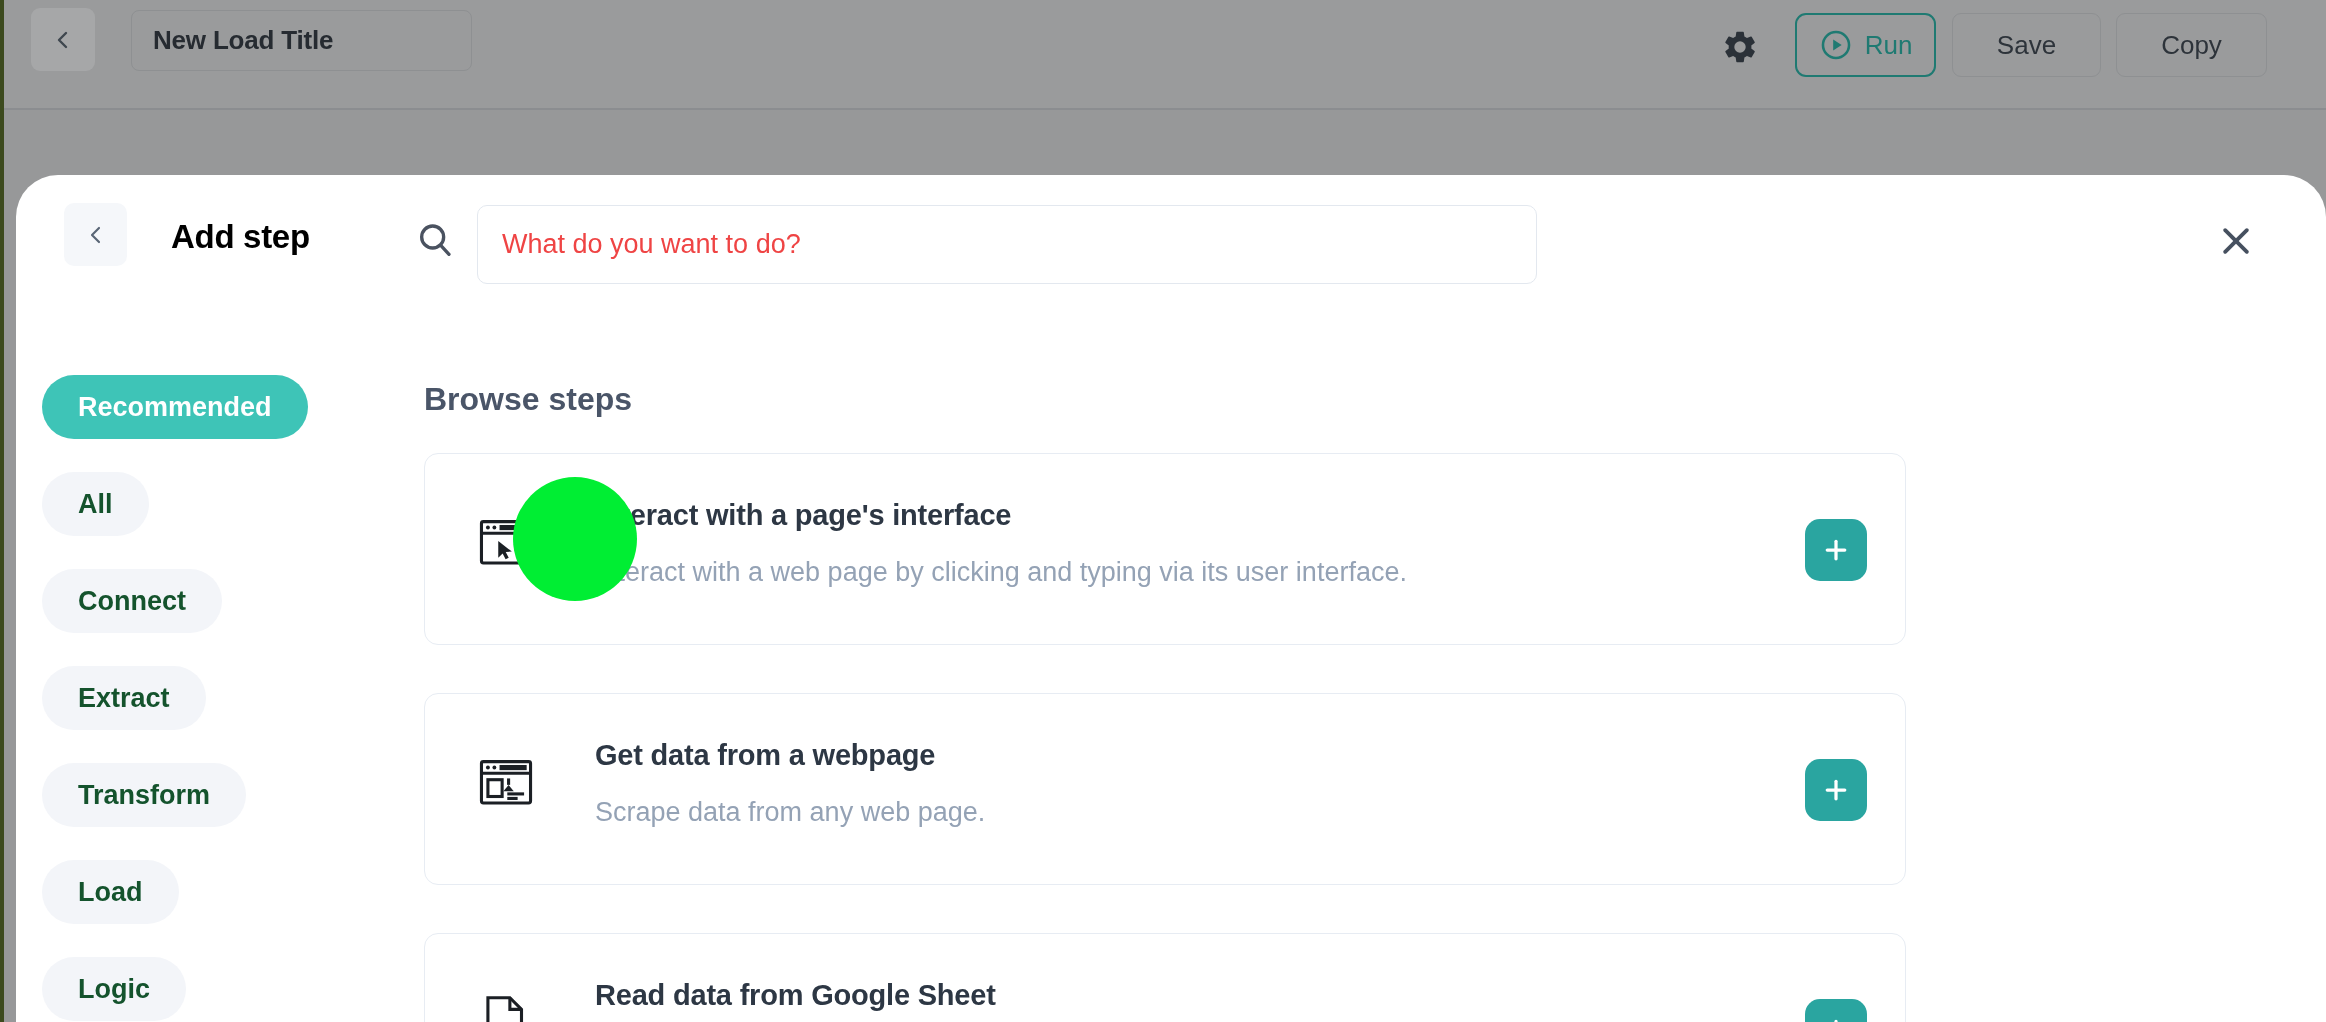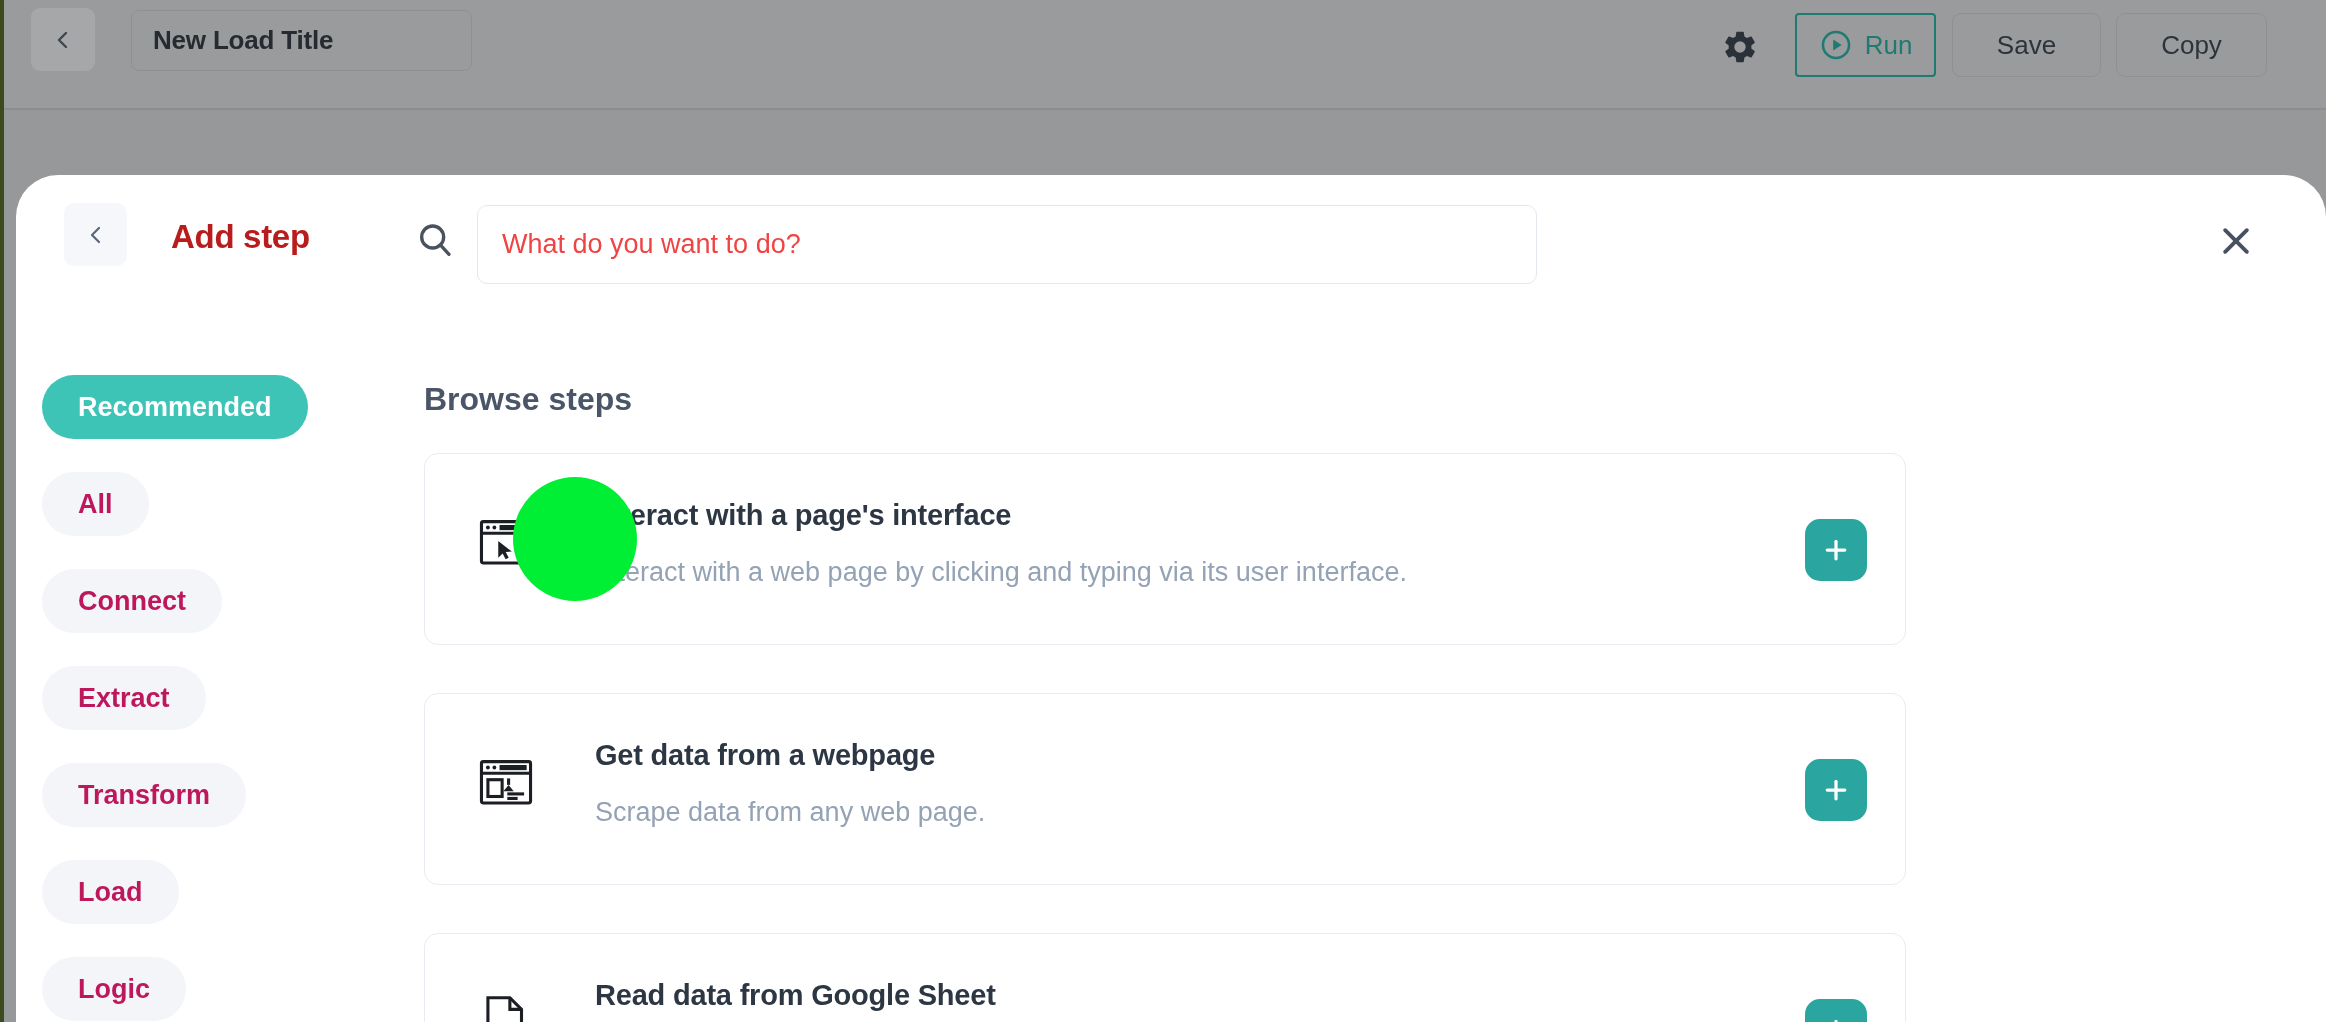--- a/index.html
+++ b/index.html
@@ -36,21 +36,21 @@
   }
   .title-input span {
     font-size:26px; font-weight:bold; color:#262b31; letter-spacing:-0.2px;
   }
   .gear-btn {
     position:absolute; left:1719px; top:26px; width:42px; height:42px;
     display:flex; align-items:center; justify-content:center;
   }
   .run-btn {
     position:absolute; left:1795px; top:13px; width:141px; height:64px;
-    border:2px solid #1f7a72; border-radius:4px;
+    border:2px solid #1f7a72; border-radius:11px;
     display:flex; align-items:center; justify-content:center; gap:12px;
     background:transparent;
   }
   .run-btn .label { font-size:26px; color:#1f7a72; font-weight:normal; }
   .save-btn, .copy-btn {
     position:absolute; top:13px; height:64px;
     border:1px solid #8e9092; border-radius:9px;
     display:flex; align-items:center; justify-content:center;
     background:transparent;
   }
@@ -70,21 +70,21 @@
     position:absolute; left:0; top:0; width:100%; height:135px;
   }
   .modal-back {
     position:absolute; left:48px; top:28px; width:63px; height:63px;
     background:#f5f7fa; border-radius:10px;
     display:flex; align-items:center; justify-content:center;
   }
   .modal-back svg { width:24px; height:24px; }
   .modal-title {
     position:absolute; left:155px; top:43px;
-    font-size:33px; font-weight:bold; color:#b91c1c; letter-spacing:-0.3px;
+    font-size:33px; font-weight:bold; color:#000000; letter-spacing:-0.3px;
   }
   .search-icon-wrap {
     position:absolute; left:399px; top:45px; width:40px; height:40px;
   }
   .search-field {
     position:absolute; left:461px; top:30px; width:1060px; height:79px;
     border:1.5px solid #e3e8ef; border-radius:10px; background:#ffffff;
     display:flex; align-items:center; padding-left:24px;
   }
   .search-field .ph { font-size:27px; color:#ef4444; }
@@ -93,21 +93,21 @@
     display:flex; align-items:center; justify-content:center;
   }
 
   
   .sidebar {
     position:absolute; left:42px; top:375px; width:300px;
   }
   .pill {
     display:inline-flex; align-items:center; justify-content:center;
     height:64px; padding:0 36px; border-radius:34px;
-    background:#f3f5f9; color:#be185d; font-size:27px; font-weight:bold;
+    background:#f3f5f9; color:#14532d; font-size:27px; font-weight:bold;
     margin-bottom:33px;
   }
   .pill.active { background:#3ec4b7; color:#ffffff; }
   .pill-row { display:block; }
 
   
   .browse-label {
     position:absolute; left:424px; top:381px;
     font-size:32px; font-weight:bold; color:#4a5568;
   }

